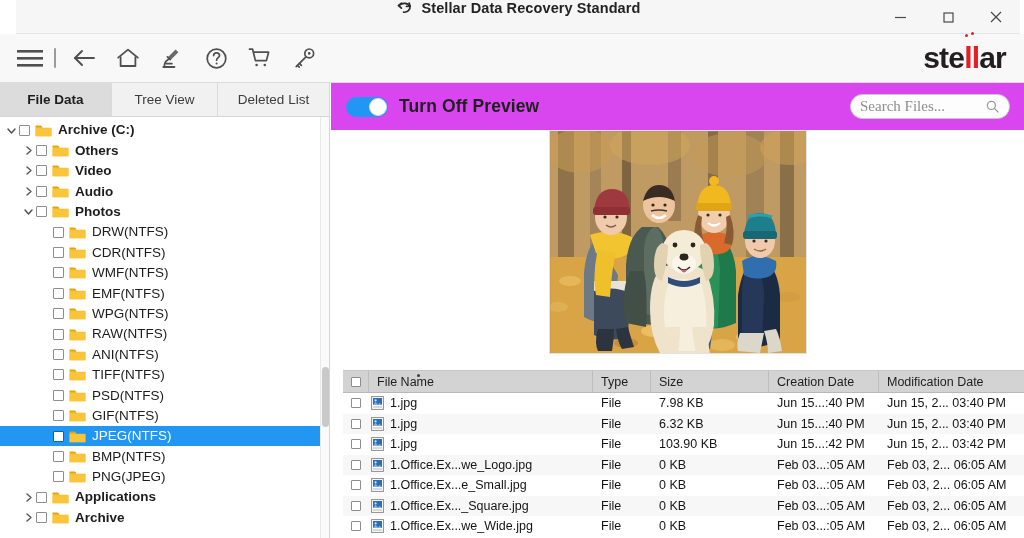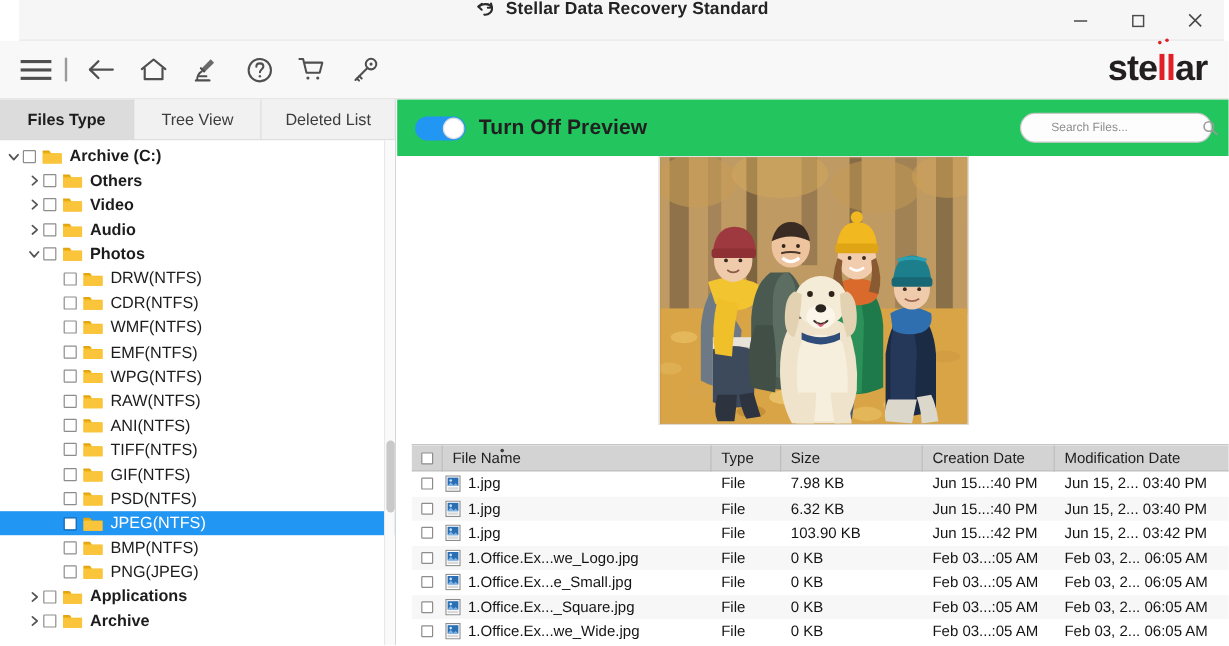--- a/index.html
+++ b/index.html
@@ -154,21 +154,21 @@
   
   .rightpanel {
     position: absolute; left: 331px; top: 83px;
     width: 693px; height: 455px;
     background: #ffffff;
   }
   .prevbar {
     position: relative; height: 47px;
     display: flex; align-items: center;
     padding-left: 15px;
-    background: #22c55e;
+    background: #d946ef;
   }
   .toggle {
     width: 42px; height: 20px; border-radius: 10px;
     background: #2196f3; position: relative; flex: 0 0 42px;
     margin-right: 11px;
   }
   .toggle .knob {
     position: absolute; right: 1px; top: 1px;
     width: 18px; height: 18px; border-radius: 50%;
     background: #ffffff; border: 1px solid #dcdcdc;
@@ -180,24 +180,23 @@
   .searchbox {
     position: absolute; right: 14px; top: 11px;
     width: 160px; height: 25px;
     border: 1px solid #c9c9c9; border-radius: 13px;
     background: #fdfdfd;
     display: flex; align-items: center;
     padding: 0 9px;
   }
   .searchbox input {
     border: none; outline: none; background: transparent;
-    font-family: Liberation Sans, sans-serif;
-    font-size: 10px; color: #6b6b6b;
+    font-family: Liberation Serif, serif;
+    font-size: 15px; color: #6b6b6b;
     width: 126px;
-    margin-left: 16px;
   }
   .searchbox input::placeholder { color: #8d8d8d; }
   .search-icon { width: 13px; height: 13px; color: #9b9b9b; }
   .search-icon svg { display: block; }
 
   
   .preview-area {
     height: 238px;
     display: flex; align-items: flex-start; justify-content: center;
     background: #ffffff;
@@ -362,21 +361,21 @@
     <div class="logo">
       <span>ste</span>
         <span class="red">ll</span>
         <span>ar</span>
     </div>
   </div>
 
   <div class="leftpanel">
     <div class="tabs">
       <div class="tab active" id="tab-0">
-          <span>Files Type</span>
+          <span>File Data</span>
         </div>
       <div class="tab" id="tab-1">
           <span>Tree View</span>
         </div>
       <div class="tab" id="tab-2">
           <span>Deleted List</span>
         </div>
     </div>
     <div class="tree" id="tree">
         <div class="trow">
@@ -572,34 +571,34 @@
           <span class="indent" style="width: 34px;"></span>
           <span class="caret empty"></span>
           <span class="cbx"></span>
           <span class="folder">
             <svg viewBox="0 0 17 13" width="17" height="13">
               <path d="M0.6 2 h5.4 l1.6 1.8 h8.8 v8.4 h-15.8 z" fill="#f3b719"></path>
               <path d="M0.6 4.2 h15.8 v8 h-15.8 z" fill="#fbc53b"></path>
               <path d="M0.6 1.4 h5.2 l1.5 1.7 h-6.7 z" fill="#e0a50f"></path>
             </svg>
           </span>
+          <span class="tlabel">PSD(NTFS)</span>
+        </div>
+        <div class="trow">
+          <span class="indent" style="width: 34px;"></span>
+          <span class="caret empty"></span>
+          <span class="cbx"></span>
+          <span class="folder">
+            <svg viewBox="0 0 17 13" width="17" height="13">
+              <path d="M0.6 2 h5.4 l1.6 1.8 h8.8 v8.4 h-15.8 z" fill="#f3b719"></path>
+              <path d="M0.6 4.2 h15.8 v8 h-15.8 z" fill="#fbc53b"></path>
+              <path d="M0.6 1.4 h5.2 l1.5 1.7 h-6.7 z" fill="#e0a50f"></path>
+            </svg>
+          </span>
           <span class="tlabel">GIF(NTFS)</span>
-        </div>
-        <div class="trow">
-          <span class="indent" style="width: 34px;"></span>
-          <span class="caret empty"></span>
-          <span class="cbx"></span>
-          <span class="folder">
-            <svg viewBox="0 0 17 13" width="17" height="13">
-              <path d="M0.6 2 h5.4 l1.6 1.8 h8.8 v8.4 h-15.8 z" fill="#f3b719"></path>
-              <path d="M0.6 4.2 h15.8 v8 h-15.8 z" fill="#fbc53b"></path>
-              <path d="M0.6 1.4 h5.2 l1.5 1.7 h-6.7 z" fill="#e0a50f"></path>
-            </svg>
-          </span>
-          <span class="tlabel">PSD(NTFS)</span>
         </div>
         <div class="trow selected">
           <span class="indent" style="width: 34px;"></span>
           <span class="caret empty"></span>
           <span class="cbx"></span>
           <span class="folder">
             <svg viewBox="0 0 17 13" width="17" height="13">
               <path d="M0.6 2 h5.4 l1.6 1.8 h8.8 v8.4 h-15.8 z" fill="#f3b719"></path>
               <path d="M0.6 4.2 h15.8 v8 h-15.8 z" fill="#fbc53b"></path>
               <path d="M0.6 1.4 h5.2 l1.5 1.7 h-6.7 z" fill="#e0a50f"></path>

